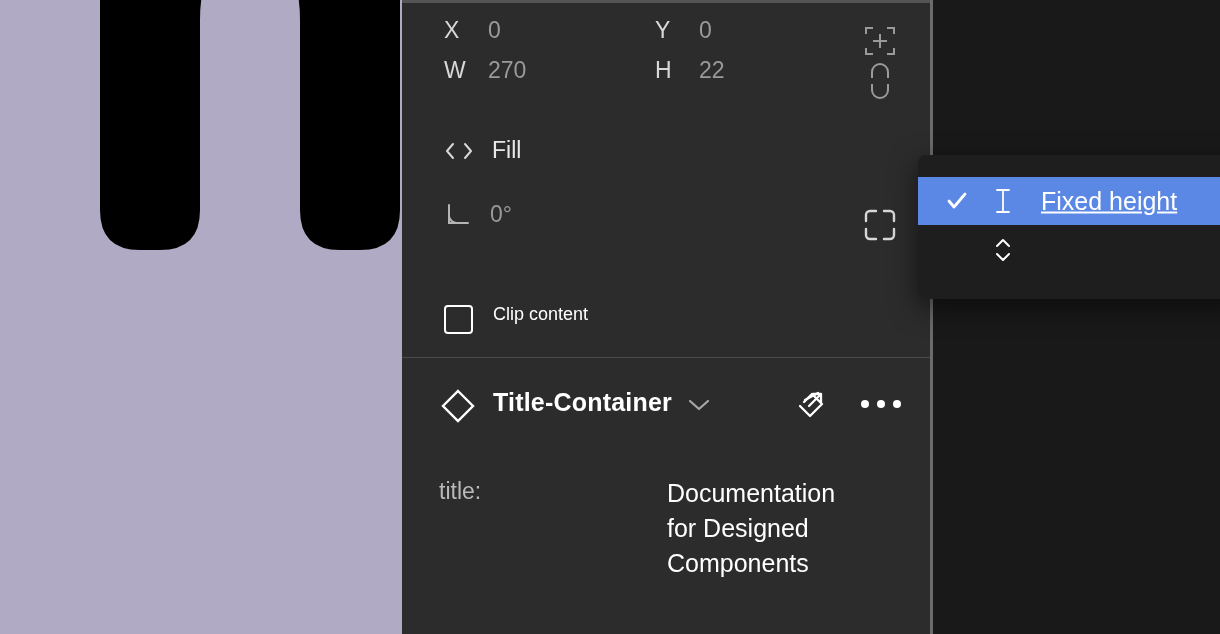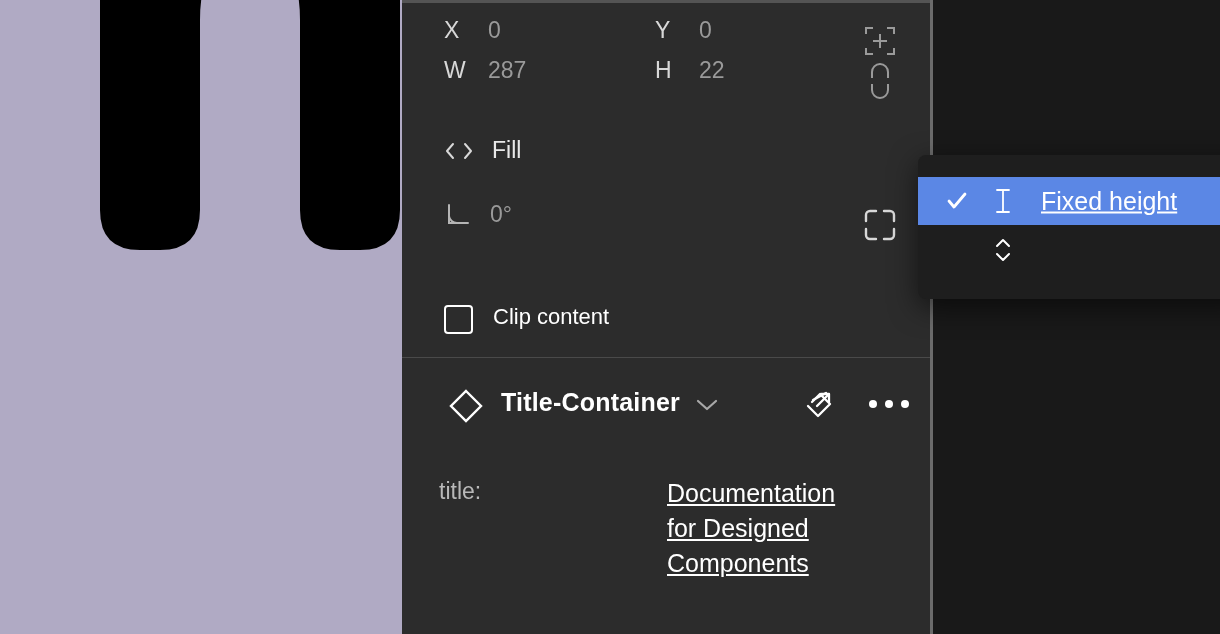--- a/index.html
+++ b/index.html
@@ -56,36 +56,36 @@
   .resize-item { position:absolute; display:flex; align-items:center; gap:18px; }
   .resize-text { font-size:23px; color:#e8e8e8; }
   .angle-text { font-size:23px; color:#9a9a9a; }
 
   
   .clip-row { position:relative; height:74px; }
   .checkbox {
     position:absolute; left:42px; top:22px; width:29px; height:29px;
     border:2px solid #ffffff; border-radius:4px; background:transparent;
   }
-  .clip-label { position:absolute; left:91px; top:21px; font-size:22px; color:#ffffff; }
-
-  
-  .comp-header { position:relative; height:100px;margin-left:8px; }
+  .clip-label { position:absolute; left:91px; top:21px; font-size:18px; color:#ffffff; }
+
+  
+  .comp-header { position:relative; height:100px; }
   .comp-name {
     position:absolute; left:91px; top:30px;
     font-size:25px; font-weight:bold; color:#ffffff; letter-spacing:.2px;
   }
 
   .prop-row { position:relative; padding-top:14px;padding-left:8px; }
   .prop-label {
     position:absolute; left:37px; top:20px; font-size:23px; color:#b9b9b9;
   }
   .prop-value {
     position:absolute; left:265px; top:18px; width:200px;
-    font-size:25px; color:#ffffff; line-height:35px;text-decoration:underline;
+    font-size:25px; color:#ffffff; line-height:35px;
   }
 
   
   #resize-dropdown {
     position:absolute; left:516px; top:152px; width:330px; height:144px;
     background:#1e1e1e; border-radius:8px;
     box-shadow:0 8px 28px rgba(0,0,0,.55);
     overflow:hidden; padding-top:22px;
     z-index:50;
   }
@@ -138,21 +138,21 @@
             <path d="M11 31 H4 V25"></path>
           <path d="M18 11 V25"></path>
             <path d="M11 18 H25"></path>
         </svg>
       </div>
     </div>
 
     <div class="row">
       <div class="field" style="left:42px; top:-16px;">
         <span class="field-label">W</span>
-        <span class="field-value">287</span>
+        <span class="field-value">270</span>
       </div>
       <div class="field" style="left:253px; top:-16px;">
         <span class="field-label">H</span>
         <span class="field-value">22</span>
       </div>
       <div class="icon-btn" style="left:460px; top:-12px; width:36px; height:40px;">
         <svg width="26" height="38" viewBox="0 0 26 38" fill="none" stroke="#9a9a9a" stroke-width="2">
           <path d="M5 16 V10 A8 8 0 0 1 21 10 V16"></path>
           <path d="M5 22 V28 A8 8 0 0 0 21 28 V22"></path>
         </svg>

